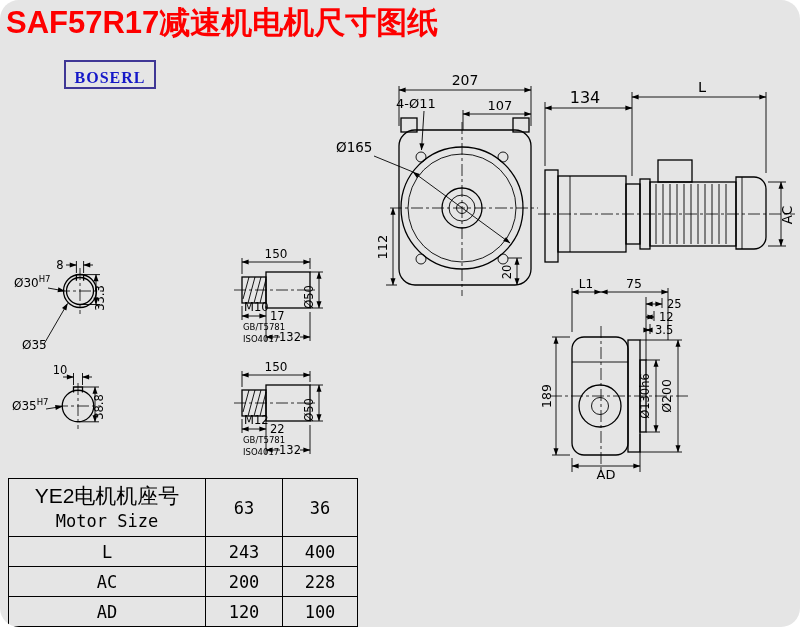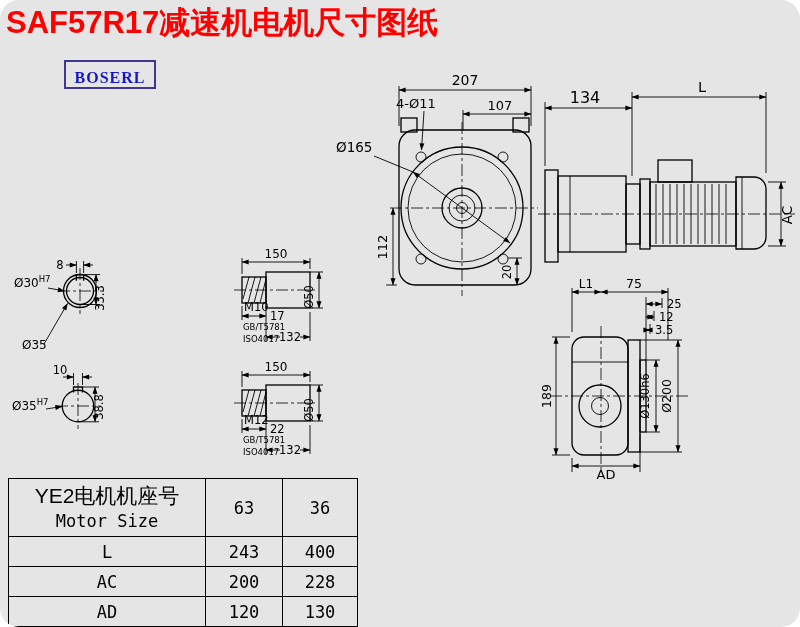--- a/index.html
+++ b/index.html
@@ -325,18 +325,18 @@
       <td>400</td>
     </tr>
     <tr class="datarow">
       <td>AC</td>
       <td>200</td>
       <td>228</td>
     </tr>
     <tr class="datarow">
       <td>AD</td>
       <td>120</td>
-      <td>130</td>
+      <td>100</td>
     </tr>
   </tbody>
     </table>
 
 </div>
 
 </body></html>

